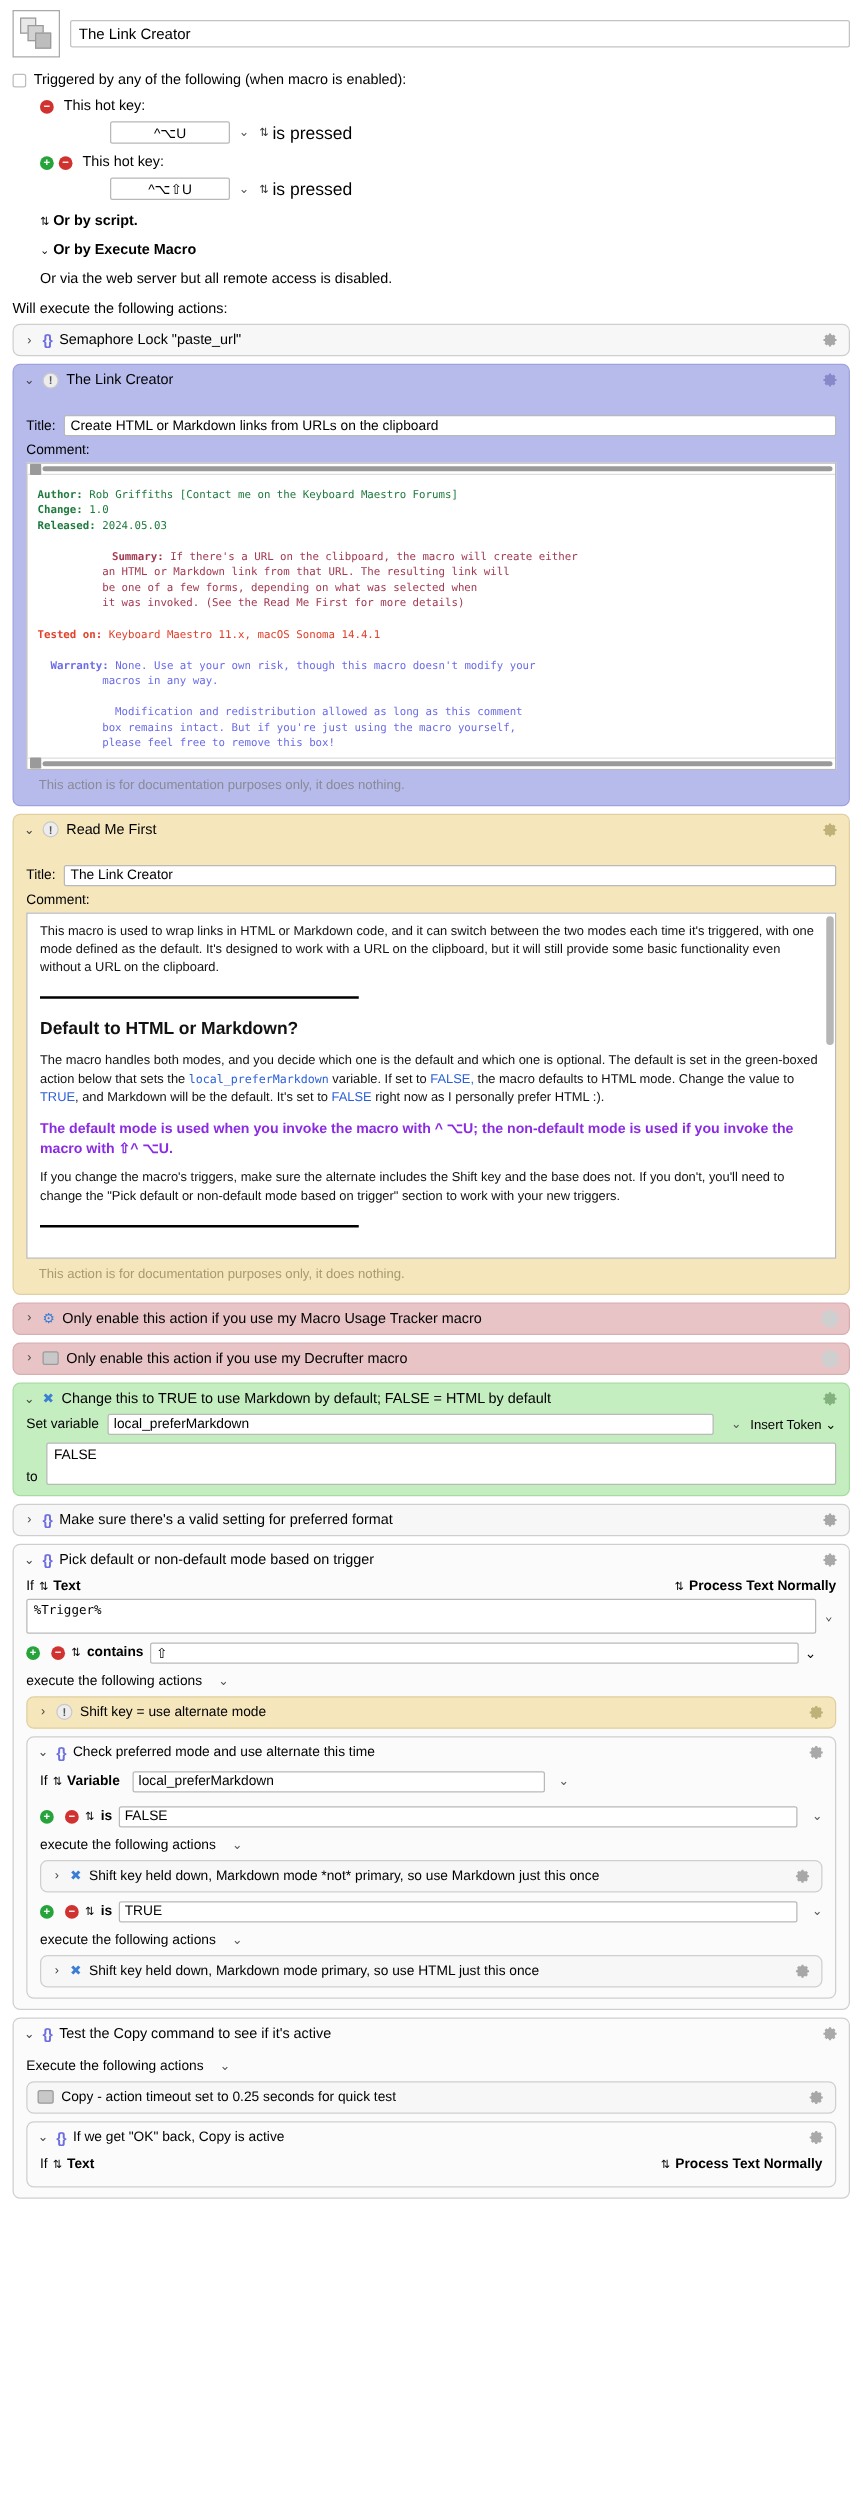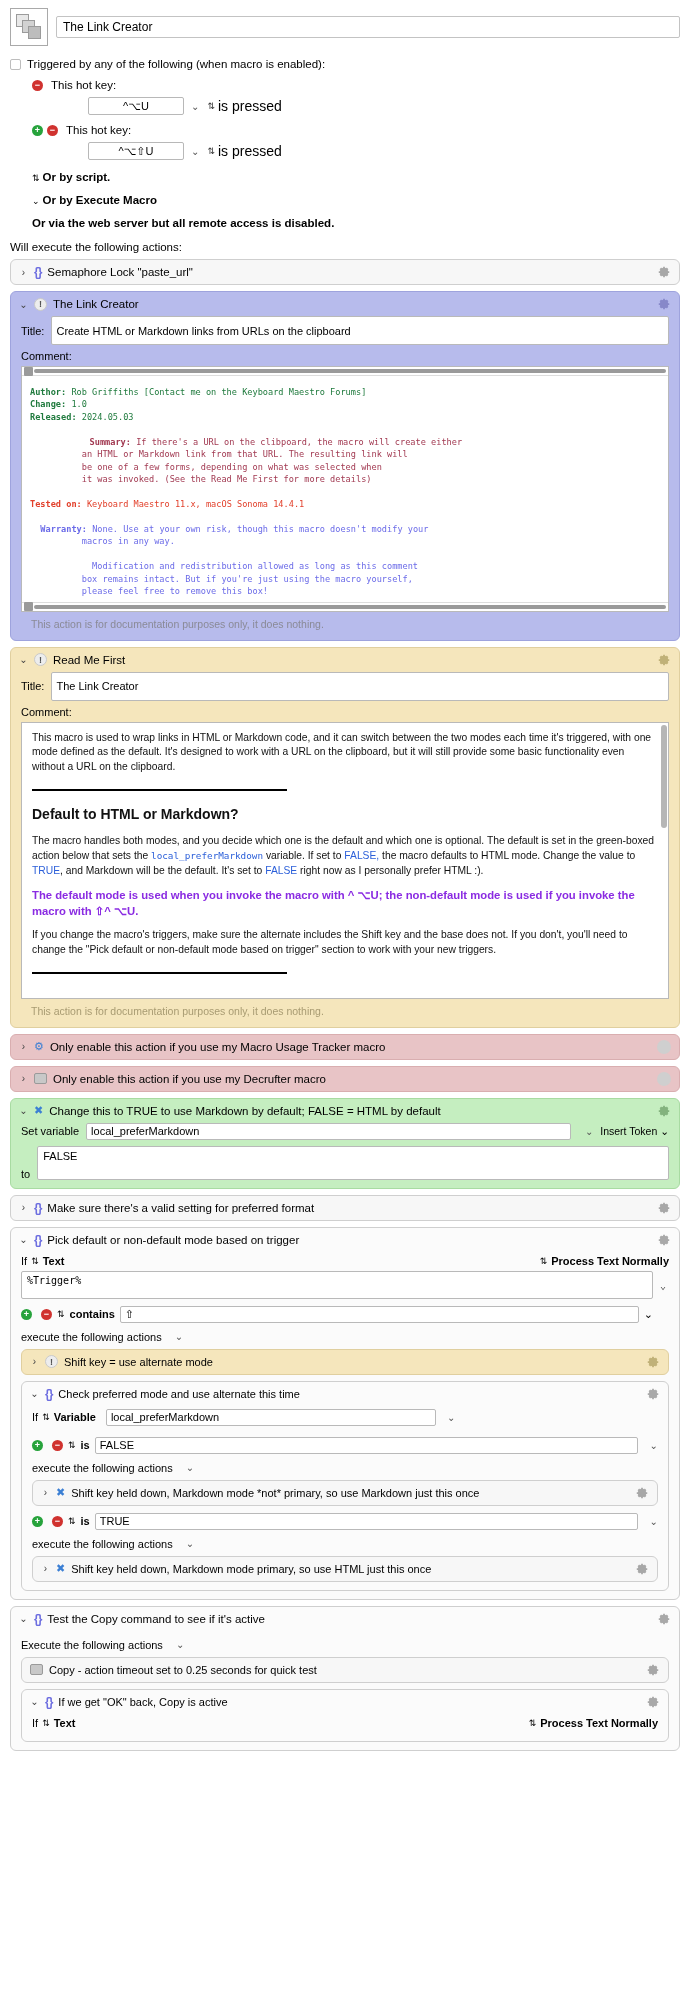--- a/index.html
+++ b/index.html
@@ -48,21 +48,21 @@
   .hk-field {
     width: 96px; height: 18px; border: 1px solid #b8b8b8; border-radius: 2px;
     background: #fff; display: flex; align-items: center; justify-content: center;
     font-size: 11px;
   }
   .chev { margin-left: 7px; color: #555; font-size: 10px; }
   .stepper { margin-left: 8px; font-size: 9px; color: #333; }
   .is-pressed { margin-left: 3px; font-size: 14px; }
   .or-line { margin-top: 11px; padding-left: 22px; font-size: 11.5px; font-weight: bold; }
   .or-line .gl { font-weight: normal; font-size: 9px; margin-right: 3px; }
-  .or-plain { margin-top: 11px; padding-left: 22px; font-size: 11.5px; font-weight: bold; }
+  .or-plain { margin-top: 11px; padding-left: 22px; font-size: 11.5px; font-weight: normal; }
   .will-exec { margin-top: 12px; font-size: 11.5px; }
 
   
   .actions { margin-top: 6px; display: flex; flex-direction: column; gap: 6px; padding-bottom: 8px;}
   .card { border: 1px solid #cfcfcf; border-radius: 6px; background: #f6f6f6; overflow: hidden; }
   .card.purple { background: #b7bbec; border-color: #9ea3dd; }
   .card.yellow { background: #f5e6bc; border-color: #e0cf9f; }
   .card.pink   { background: #e8c4c6; border-color: #d9aeb0; }
   .card.green  { background: #c5eec0; border-color: #a8dba2; }
   .card.plain  { background: #f7f7f7; }
@@ -83,24 +83,24 @@
   .blue-icon { color:#3b7fd4; font-size:11px; flex:0 0 auto;}
   .head-title { flex: 1 1 auto; white-space: nowrap; overflow: hidden; text-overflow: ellipsis; }
   .gear {
     width: 14px; height: 14px; flex: 0 0 14px; opacity: .62;
   }
   .gear svg { display:block; }
   .toggle-pill { width:14px;height:14px;border-radius:50%;background:#cfcfcf;flex:0 0 14px; }
 
   
   .body { padding: 0 10px 8px 10px; }
-  .field-line { display: flex; align-items: center; gap: 7px; margin-bottom: 5px; }
+  .field-line { display: flex; align-items: center; gap: 7px; margin-bottom: 5px; margin-top: 16px; }
   .field-label { font-size: 11px; }
   .text-input {
-    flex: 1 1 auto; height: 29px; background: #fff; border: 1px solid #b9b9b9;
+    flex: 1 1 auto; height: 17px; background: #fff; border: 1px solid #b9b9b9;
     border-radius: 2px; padding: 0 4px; font-size: 11px; display:flex; align-items:center;
     white-space: nowrap; overflow: hidden;
   }
   .sub-label { font-size: 11px; margin-bottom: 4px; }
   .comment-box {
     background: #fff; border: 1px solid #b9b9b9; position: relative; overflow: hidden;
   }
   .mono {
     font-family: "DejaVu Sans Mono", "Liberation Mono", monospace;
     font-size: 8.6px; line-height: 1.45; white-space: pre; padding: 10px 0 4px 8px;

